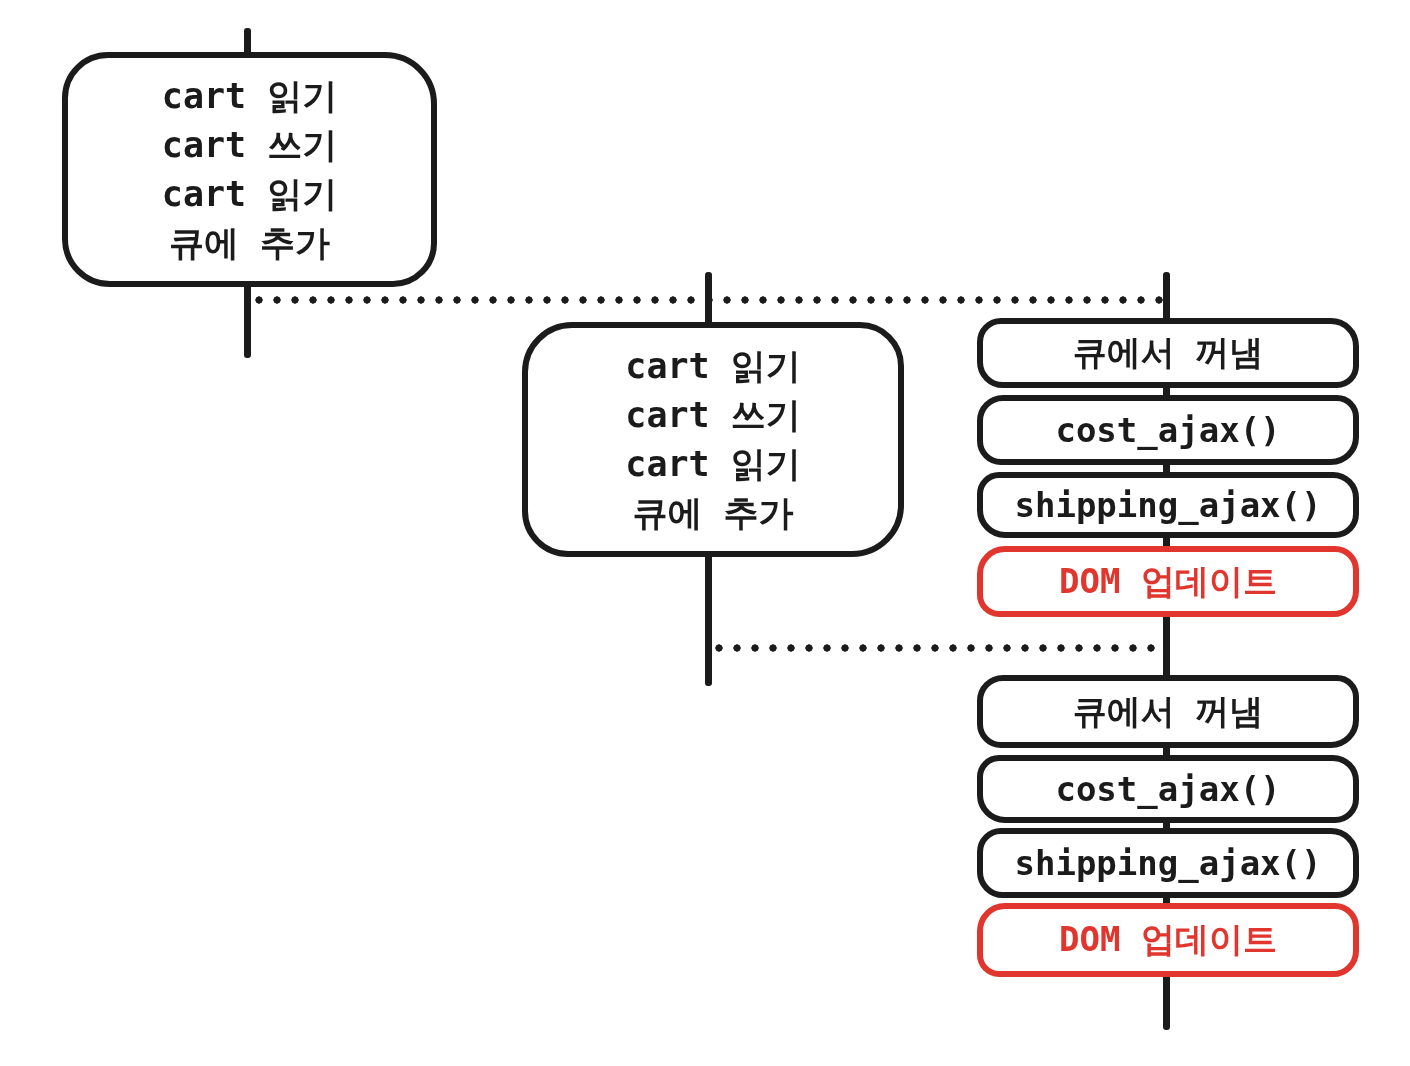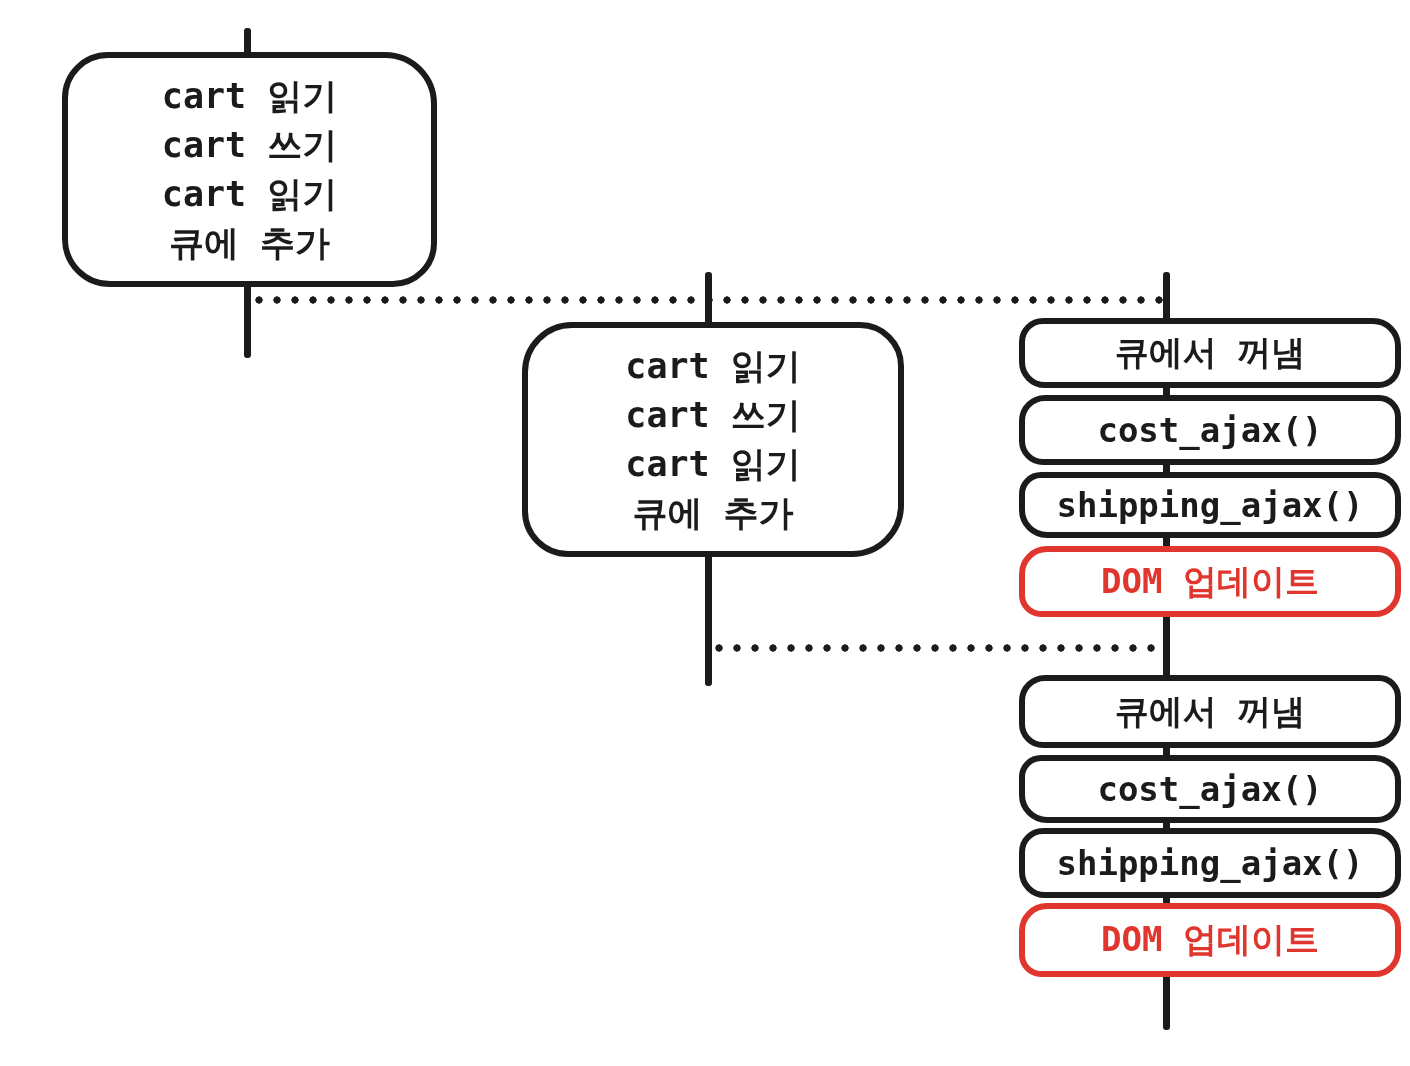--- a/index.html
+++ b/index.html
@@ -57,21 +57,21 @@
     left: 62px; top: 52px; width: 375px; height: 235px;
     border-radius: 46px 52px 44px 48px;
   }
   #task-box-2 {
     left: 522px; top: 322px; width: 382px; height: 235px;
     border-radius: 50px 44px 52px 46px;
   }
   
   .step-box {
     position: absolute;
-    left: 1019px;
+    left: 977px;
     width: 382px;
     background: var(--background);
     border: 6px solid var(--ink);
     z-index: 2;
     display: flex;
     align-items: center;
     justify-content: center;
     color: var(--ink);
     font-weight: 700;
     font-size: 34px;

